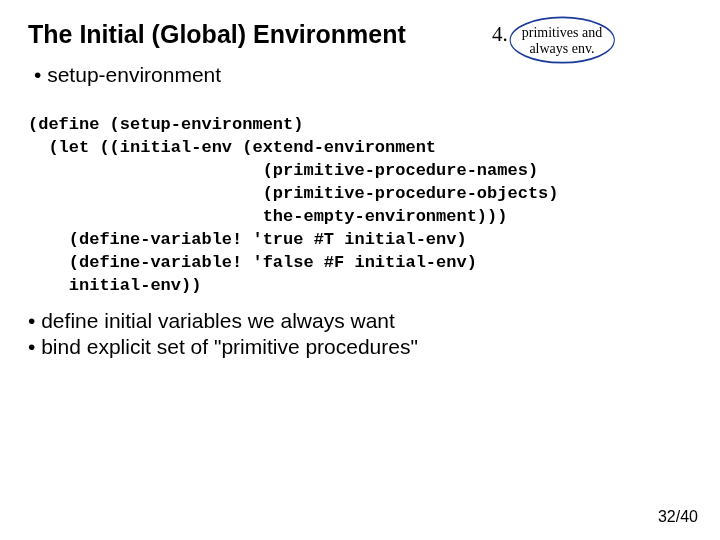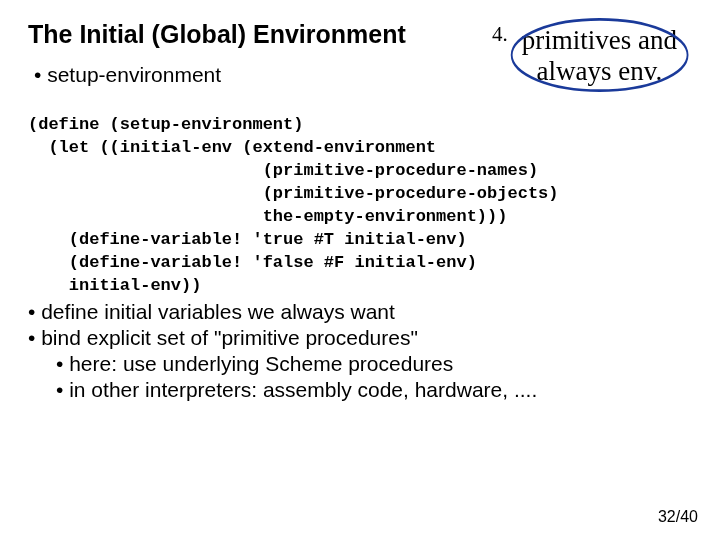--- a/index.html
+++ b/index.html
@@ -46,21 +46,21 @@
     display: flex;
     align-items: flex-start;
     font-family: "Times New Roman", Times, serif;
   }
   .step-num {
     font-size: 21px;
     margin-right: 6px;
     margin-top: 2px;
   }
   .callout {
-    font-size: 27px;
+    font-size: 14px;
     text-align: center;
     line-height: 1.15;
     padding: 5px 8px;
     position: relative;
   }
   .callout-ellipse {
     position: absolute;
     left: -6px;
     top: -6px;
     width: calc(100% + 12px);
@@ -69,21 +69,21 @@
   }
   .code {
     font-family: "Courier New", Courier, monospace;
     font-weight: bold;
     font-size: 17px;
     line-height: 1.35;
     white-space: pre;
     margin-top: 21px;
   }
   .notes {
-    margin: 1px 0 0 0;
+    margin: 10px 0 0 0;
     padding: 0;
     list-style: none;
     font-size: 21px;
     line-height: 1.25;
   }
   .notes > li::before {
     content: "• ";
   }
   .notes-sub {
     margin: 0 0 0 28px;
@@ -129,21 +129,17 @@
                        (primitive-procedure-objects)
                        the-empty-environment)))
     (define-variable! 'true #T initial-env)
     (define-variable! 'false #F initial-env)
     initial-env))</div>
 
   <ul class="notes">
     <li>define initial variables we always want</li>
     <li>
       <span>bind explicit set of "primitive procedures"</span>
-      <ul class="notes-sub">
-        <li>here: use underlying Scheme procedures</li>
-        <li>in other interpreters: assembly code, hardware, ....</li>
-      </ul>
     </li>
   </ul>
 </div>
 
 <div class="pagenum">32/40</div>
 
 </body></html>

